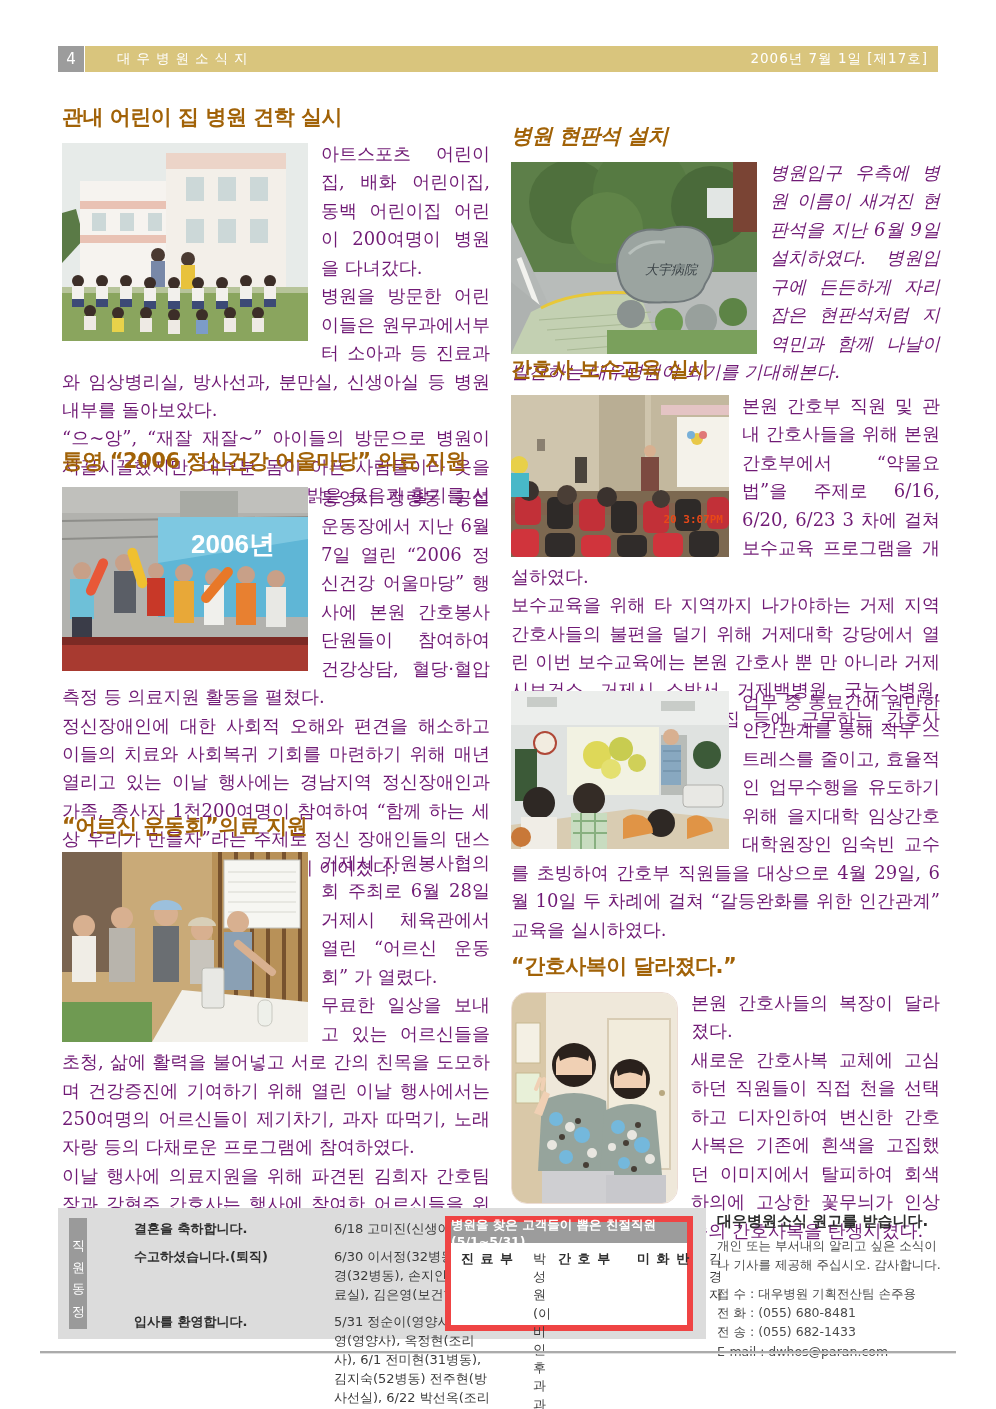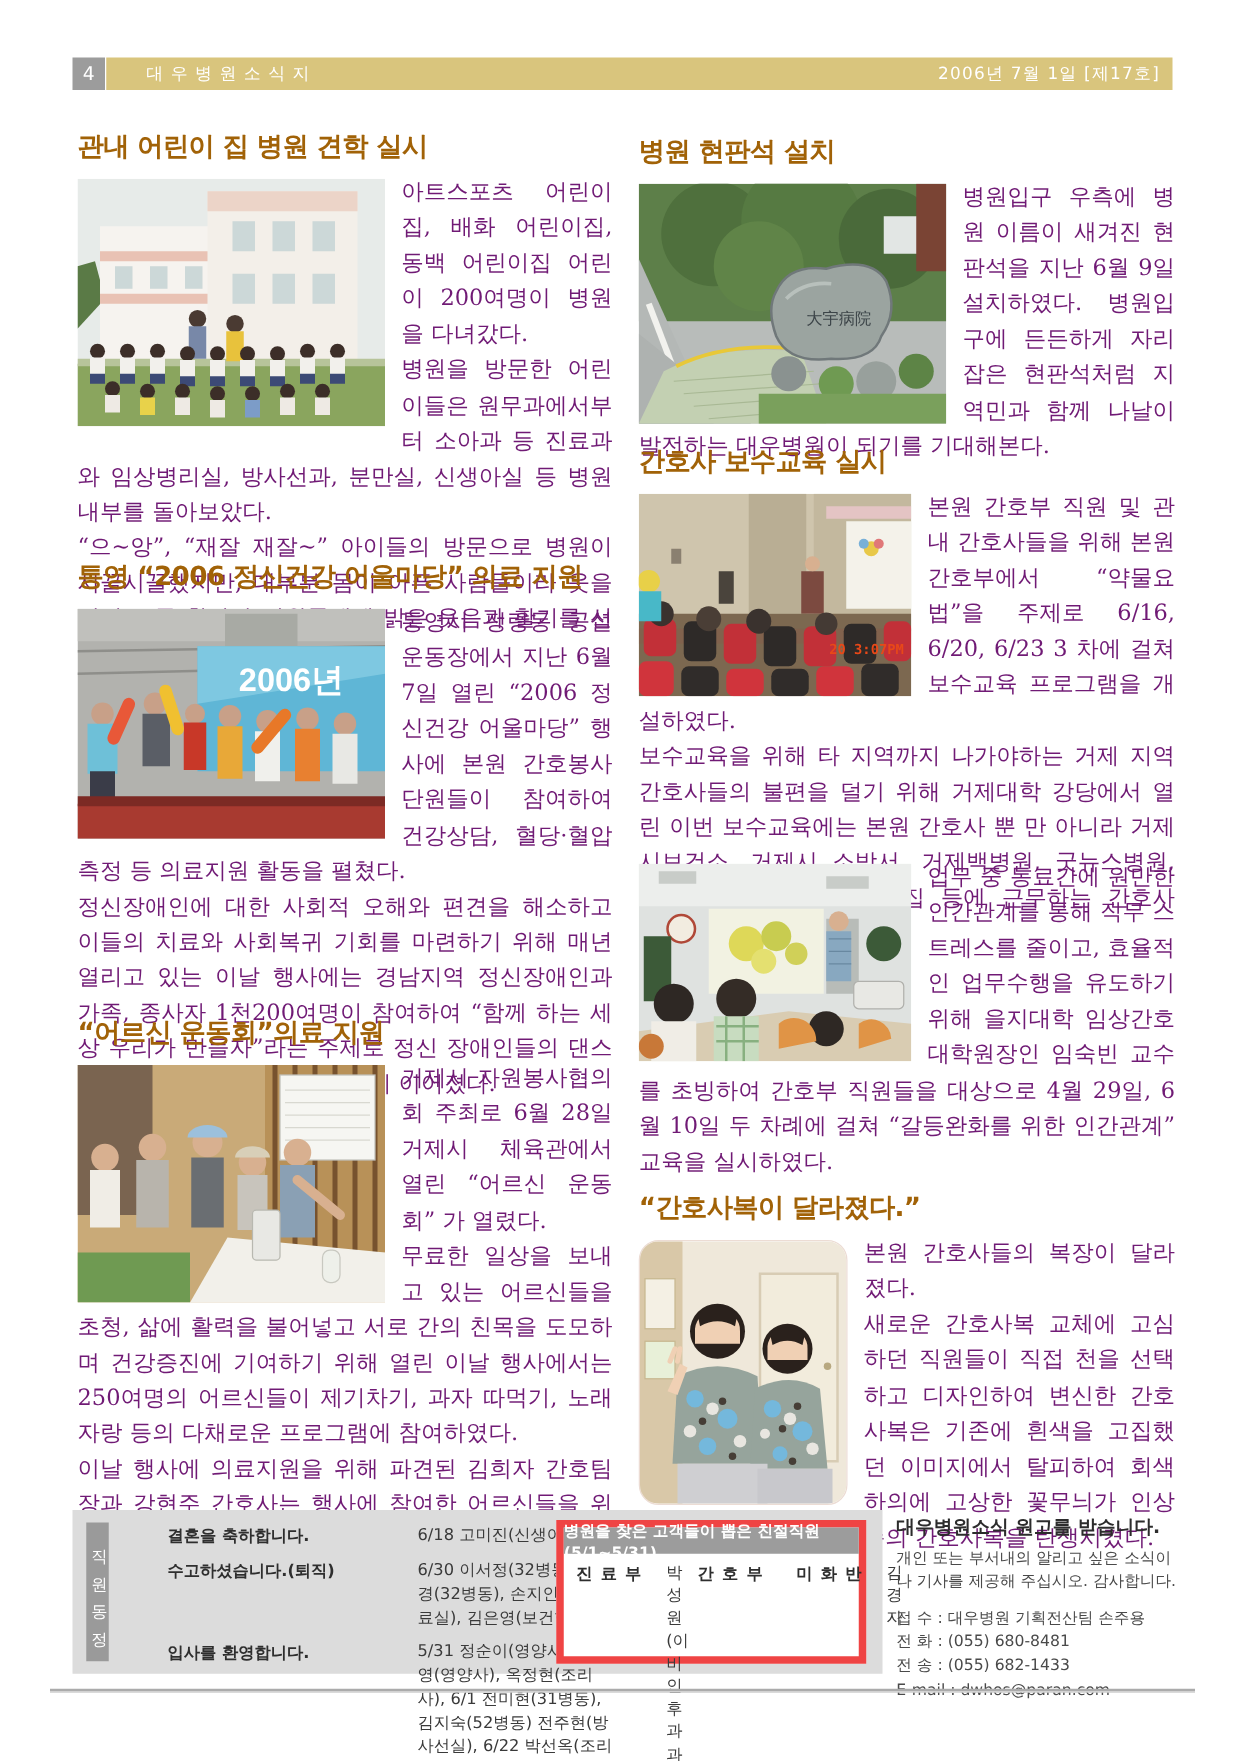--- a/index.html
+++ b/index.html
@@ -256,21 +256,21 @@
         <rect x="196" y="148" width="14" height="26" rx="6" fill="#eef0ea" stroke="#c8c8c0"></rect>
       </svg>
     </span>
     <div class="body">
       <p>거제시 자원봉사협의회 주최로 6월 28일 거제시 체육관에서 열린 “어르신 운동회” 가 열렸다.</p>
       <p>무료한 일상을 보내고 있는 어르신들을 초청, 삶에 활력을 불어넣고 서로 간의 친목을 도모하며 건강증진에 기여하기 위해 열린 이날 행사에서는 250여명의 어르신들이 제기차기, 과자 따먹기, 노래자랑 등의 다채로운 프로그램에 참여하였다.</p>
       <p>이날 행사에 의료지원을 위해 파견된 김희자 간호팀장과 강현주 간호사는 행사에 참여한 어르신들을 위해 건강상담, 혈당 및 혈압 측정, 상처치료, 의약품 지급 등의 의료 활동을 펼쳤다.</p>
     </div>
   </div>
 
-  <div class="article colR" style="top:107px;">
+  <div class="article colR" style="top:122px;font-style:italic;">
     <h2>병원 현판석 설치</h2>
     <span class="photo">
       <svg width="246" height="192" viewBox="0 0 246 192">
         <rect width="246" height="192" fill="#b8bcba"></rect>
         <rect x="0" y="0" width="246" height="110" fill="#5d7f49"></rect>
         <circle cx="60" cy="40" r="42" fill="#4f703d"></circle>
           <circle cx="130" cy="30" r="48" fill="#567a42"></circle>
         <circle cx="200" cy="44" r="40" fill="#4a6a3a"></circle>
           <circle cx="96" cy="66" r="36" fill="#608448"></circle>
         <rect x="196" y="26" width="28" height="30" fill="#e2e6e4"></rect>

